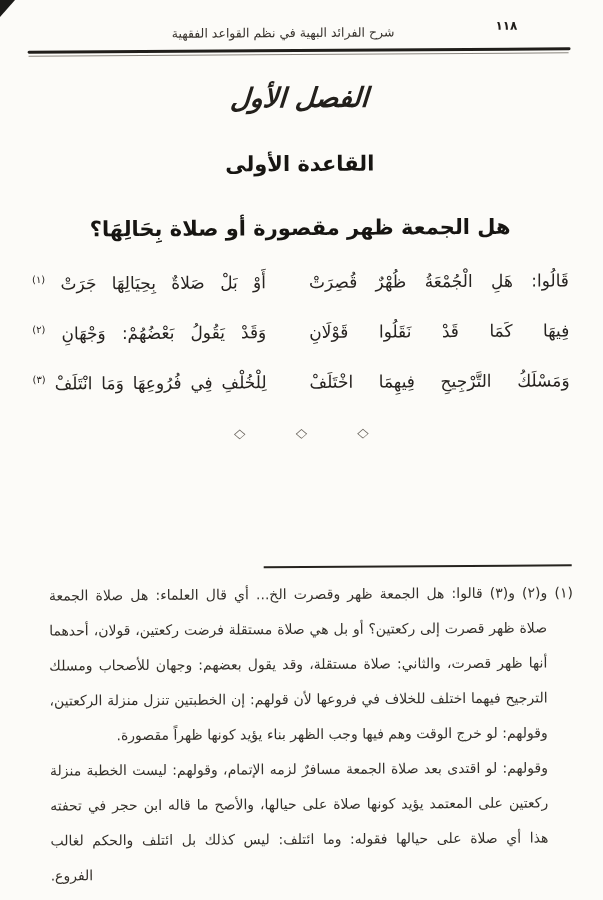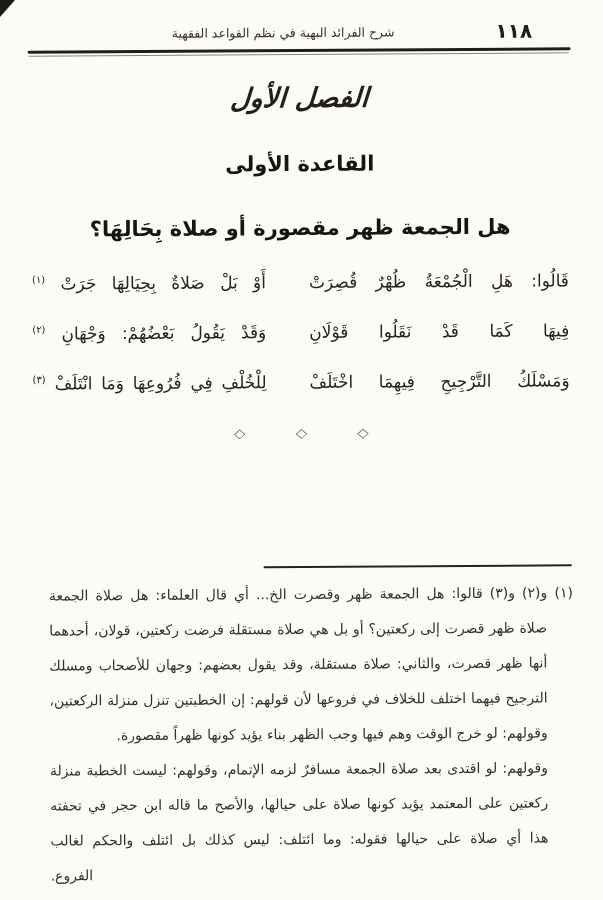--- a/index.html
+++ b/index.html
@@ -32,21 +32,21 @@
     background: #1b1a18;
     clip-path: polygon(0 0, 100% 0, 0 100%);
     z-index: 5;
   }
   
   .page-number {
     position: absolute;
     top: 20px;
     left: 498px;
     width: 40px;
-    font-size: 20px;
+    font-size: 12px;
     font-weight: bold;
     letter-spacing: 1px;
     color: #201d1a;
     text-align: left;
   }
   .header-title {
     position: absolute;
     top: 25px;
     left: 175px;
     width: 222px;

